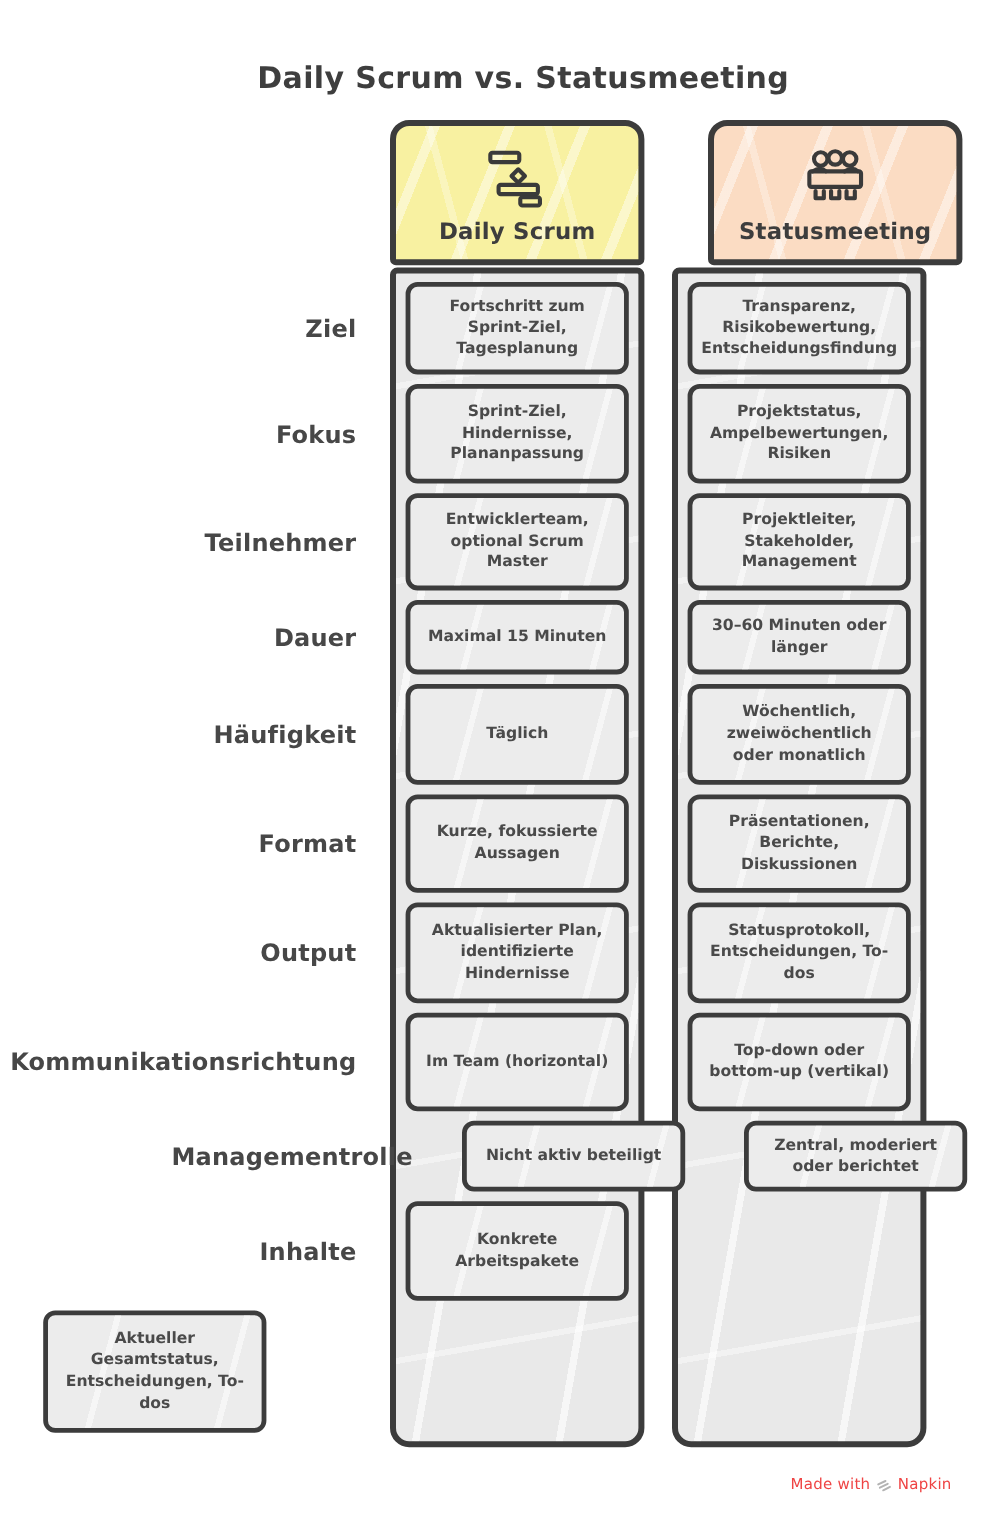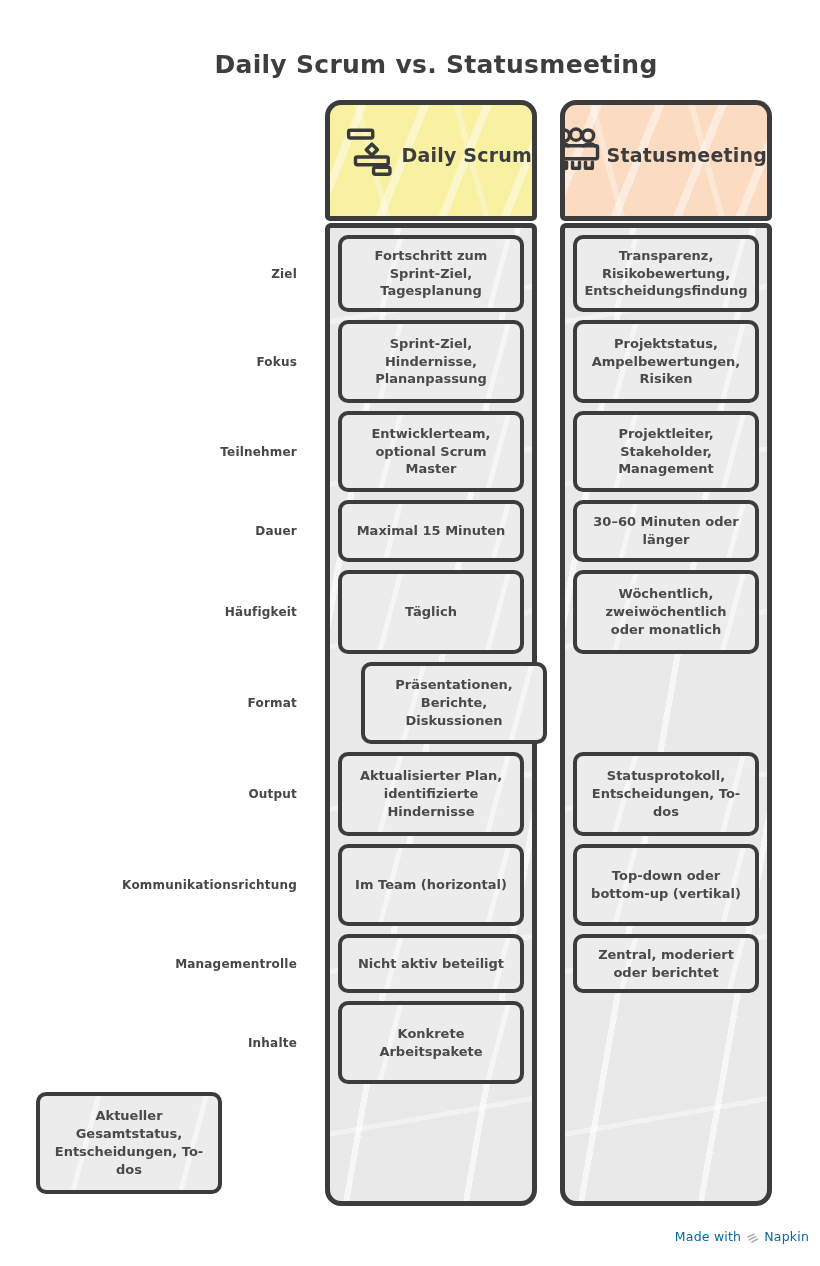--- a/index.html
+++ b/index.html
@@ -14,25 +14,25 @@
   .title{
     position:absolute;left:36px;top:50px;width:800px;
     text-align:center;font-size:25px;font-weight:bold;color:#3e3e3e;
     letter-spacing:.3px;
   }
 
   
   .col-header{
     position:absolute;top:100px;width:212px;height:121px;box-sizing:border-box;
     border:5px solid #3c3c3c;border-radius:16px 16px 5px 5px;
-    display:flex;flex-direction:row;align-items:center;justify-content:flex-end;
+    display:flex;flex-direction:column;align-items:center;justify-content:flex-end;
     padding-bottom:12px;overflow:hidden;
   }
   .col-header.c1{left:325px;background:#f8f1a1;}
-  .col-header.c2{left:560px;background:#fbdcc3;}
+  .col-header.c2{left:590px;background:#fbdcc3;}
   .col-header::before{
     content:"";position:absolute;inset:0;pointer-events:none;
     background:
       repeating-linear-gradient(112deg,transparent 0 26px,rgba(255,255,255,.45) 26px 34px,transparent 34px 58px),
       repeating-linear-gradient(75deg,transparent 0 52px,rgba(255,255,255,.3) 52px 58px,transparent 58px 96px);
   }
   .col-header .hicon{margin-bottom:8px;position:relative;}
   .col-header .hlabel{
     position:relative;font-size:19px;font-weight:bold;color:#3d3d3d;letter-spacing:.2px;
   }
@@ -55,47 +55,47 @@
   .rows{position:absolute;left:0;top:235px;width:820px;display:flex;flex-direction:column;gap:8px;}
   .row{display:flex;align-items:stretch;}
   .row:nth-child(1){height:77px;}
   .row:nth-child(2){height:83px;}
   .row:nth-child(3){height:81px;}
   .row:nth-child(4){height:62px;}
   .row:nth-child(5){height:84px;}
   .row:nth-child(6){height:82px;}
   .row:nth-child(7){height:84px;}
   .row:nth-child(8){height:82px;}
-  .row:nth-child(9){height:59px;}
+  .row:nth-child(9){height:59px;margin-left:47px;}
   .row:nth-child(10){height:83px;}
   .row:nth-child(11){height:102px;}
   .row-label{
     width:325px;box-sizing:border-box;padding-right:28px;
     display:flex;align-items:center;justify-content:flex-end;
-    font-size:12px;font-weight:600;color:#474747;letter-spacing:.2px;
+    font-size:20px;font-weight:600;color:#474747;letter-spacing:.2px;
   }
   .cellwrap{width:212px;display:flex;}
   .gapcol{width:23px;}
   .cell{
     margin:0 13px;flex:1;box-sizing:border-box;
     border:4px solid #3c3c3c;border-radius:10px;background:#ececec;
     display:flex;align-items:center;justify-content:center;text-align:center;
     font-size:13px;font-weight:600;line-height:1.38;color:#4a4a4a;
     padding:4px 10px;position:relative;overflow:hidden;
   }
   .cell::before{
     content:"";position:absolute;inset:0;pointer-events:none;
     background:repeating-linear-gradient(105deg,transparent 0 54px,rgba(255,255,255,.55) 54px 59px,transparent 59px 104px);
   }
   .cell span{position:relative;}
 
   
   .footer{
-    position:absolute;top:1229px;right:11px;display:flex;align-items:center;gap:5px;
-    font-size:12.5px;color:#0369a1;letter-spacing:.2px;
+    position:absolute;top:1229px;right:27px;display:flex;align-items:center;gap:5px;
+    font-size:12.5px;color:#ef4444;letter-spacing:.2px;
   }
 
   svg{display:block;}
 </style>
 </head>
 <body>
 
 <div class="canvas">
 
   <div class="title">Daily Scrum vs. Statusmeeting</div>
@@ -204,20 +204,25 @@
       <div class="gapcol"></div>
       <div class="cellwrap">
           <div class="cell">
             <span>Wöchentlich, zweiwöchentlich oder monatlich</span>
           </div>
         </div>
     </div>
 
     <div class="row">
       <div class="row-label">Format</div>
+      <div class="cellwrap">
+          <div class="cell">
+            <span>Kurze, fokussierte Aussagen</span>
+          </div>
+        </div>
       <div class="gapcol"></div>
       <div class="cellwrap">
           <div class="cell">
             <span>Präsentationen, Berichte, Diskussionen</span>
           </div>
         </div>
     </div>
 
     <div class="row">
       <div class="row-label">Output</div>

